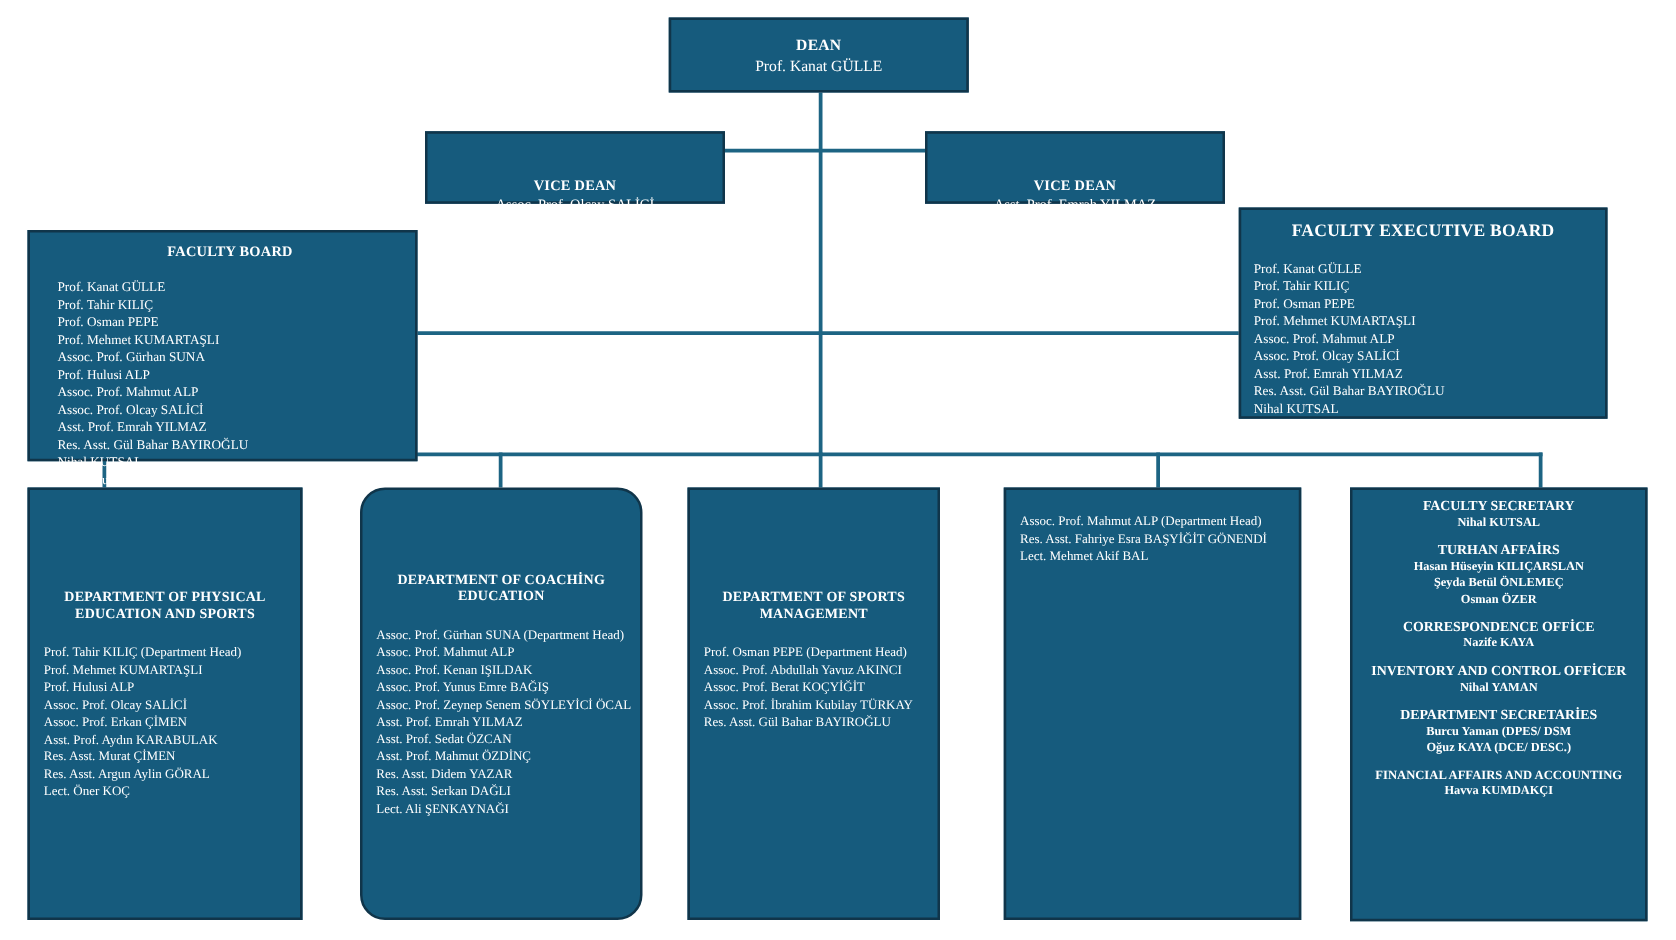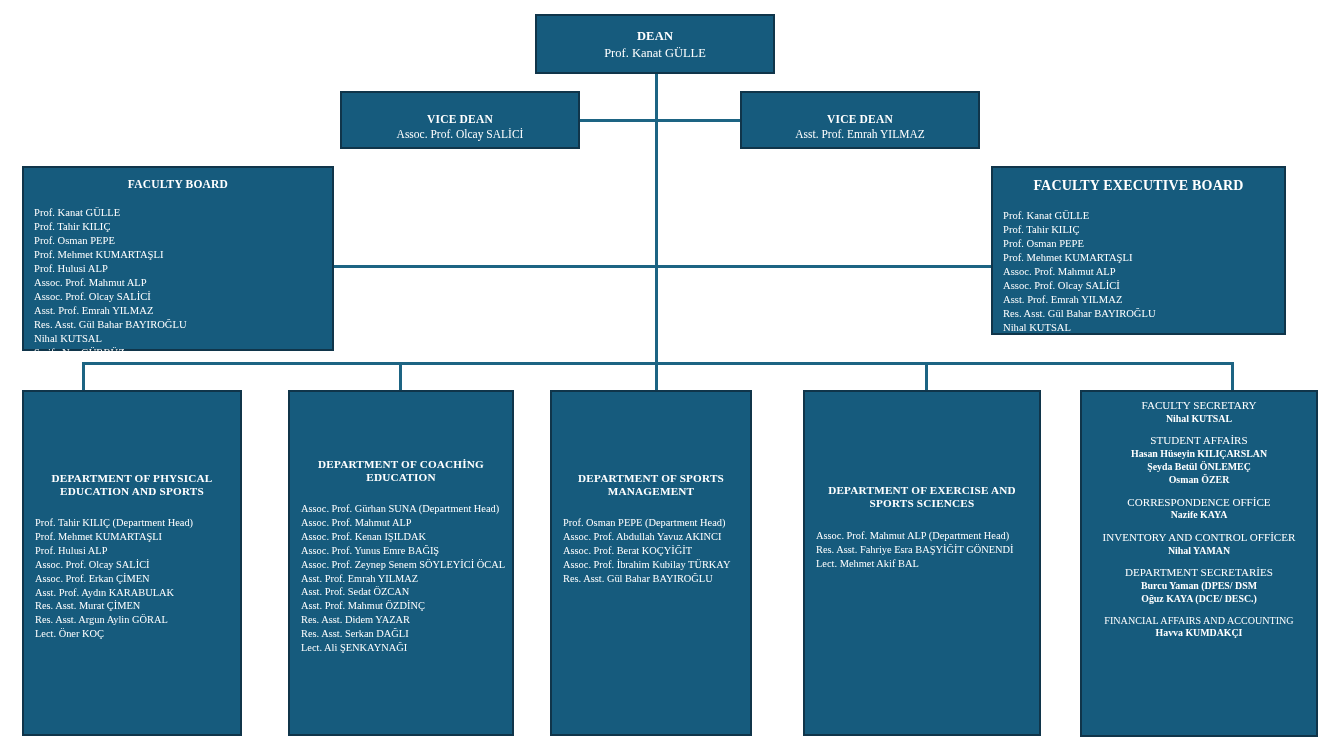--- a/index.html
+++ b/index.html
@@ -47,48 +47,48 @@
   }
 
   
   #box-dean {
     left: 535px; top: 14px; width: 240px; height: 60px;
     padding-top: 13px;
   }
   #box-dean .title { font-size: 12.5px; }
   #box-dean .sub   { font-size: 12.5px; margin-top: 2px; }
 
-  .vicedean { height: 58px; padding-top: 20px; }
+  .vicedean { height: 58px; padding-top: 36px; margin-top: 14px; }
   #box-vicedean-1 { left: 340px; top: 91px; width: 240px; }
   #box-vicedean-2 { left: 740px; top: 91px; width: 240px; }
   .vicedean .title { font-size: 11.5px; }
   .vicedean .sub   { font-size: 11.5px; margin-top: 1px; }
 
   
   #box-faculty-board {
-    left: 22px; top: 166px; width: 312px; height: 185px;
-    padding: 10px 0 0 0;
+    left: 22px; top: 184px; width: 312px; height: 185px;
+    padding: 10px 0 0 12px;
   }
   #box-faculty-board .title { font-size: 11.5px; }
   #box-faculty-board ul.names { margin: 14px 0 0 10px; font-size: 10.6px; }
 
   #box-exec-board {
     left: 991px; top: 166px; width: 295px; height: 169px;
     padding: 10px 0 0 0;
   }
   #box-exec-board .title { font-size: 14px; }
   #box-exec-board ul.names { margin: 14px 0 0 10px; font-size: 10.6px; }
 
   
   .dept {
     top: 390px;
     height: 346px;
   }
   #box-dept-pes  { left: 22px;  width: 220px; }
-  #box-dept-ce   { left: 288px; width: 226px; }
+  #box-dept-ce   { left: 288px; width: 226px; border-radius: 20px; }
   #box-dept-sm   { left: 550px; width: 202px; }
   #box-dept-esc  { left: 803px; width: 238px; }
 
   .dept .title { font-size: 11.2px; }
   .dept ul.names { font-size: 10.4px; margin-left: 11px; }
 
   #box-dept-pes  .title { padding-top: 80px; }
   #box-dept-pes  ul.names { margin-top: 18px; }
   #box-dept-ce   .title { padding-top: 66px; }
   #box-dept-ce   ul.names { margin-top: 18px; }
@@ -99,21 +99,21 @@
 
   
   #box-secretary {
     left: 1080px; top: 390px; width: 238px; height: 347px;
     padding: 4px 0 0 0;
     text-align: center;
   }
   .sec-group { margin-top: 9px; }
   .sec-group:first-child { margin-top: 3px; }
   .sec-group .sec-title {
-    font-weight: normal;
+    font-weight: bold;
     font-size: 11.1px;
     line-height: 1.22;
   }
   .sec-group .sec-title.small { font-size: 10.1px; }
   .sec-group .sec-person {
     font-weight: bold;
     font-size: 9.9px;
     line-height: 1.3;
   }
 
@@ -159,20 +159,21 @@
     <div class="sub">Asst. Prof. Emrah YILMAZ</div>
   </div>
 
   <div class="box" id="box-faculty-board">
     <div class="title">FACULTY BOARD</div>
     <ul class="names">
         <li>Prof. Kanat GÜLLE</li>
         <li>Prof. Tahir KILIÇ</li>
         <li>Prof. Osman PEPE</li>
         <li>Prof. Mehmet KUMARTAŞLI</li>
+        <li>Assoc. Prof. Gürhan SUNA</li>
         <li>Prof. Hulusi ALP</li>
         <li>Assoc. Prof. Mahmut ALP</li>
         <li>Assoc. Prof. Olcay SALİCİ</li>
         <li>Asst. Prof. Emrah YILMAZ</li>
         <li>Res. Asst. Gül Bahar BAYIROĞLU</li>
         <li>Nihal KUTSAL</li>
         <li>Şerife Nur GÜRBÜZ</li>
       </ul>
   </div>
 
@@ -229,36 +230,35 @@
     <ul class="names">
         <li>Prof. Osman PEPE (Department Head)</li>
         <li>Assoc. Prof. Abdullah Yavuz AKINCI</li>
         <li>Assoc. Prof. Berat KOÇYİĞİT</li>
         <li>Assoc. Prof. İbrahim Kubilay TÜRKAY</li>
         <li>Res. Asst. Gül Bahar BAYIROĞLU</li>
       </ul>
   </div>
 
   <div class="box dept" id="box-dept-esc">
-    <div class="title">DEPARTMENT OF EXERCISE AND SPORTS SCIENCES</div>
     <ul class="names">
         <li>Assoc. Prof. Mahmut ALP (Department Head)</li>
         <li>Res. Asst. Fahriye Esra BAŞYİĞİT GÖNENDİ</li>
         <li>Lect. Mehmet Akif BAL</li>
       </ul>
   </div>
 
   <div class="box" id="box-secretary">
     <div id="secretary-groups">
         <div class="sec-group">
           <div class="sec-title">FACULTY SECRETARY</div>
           <div class="sec-person">Nihal KUTSAL</div>
         </div>
         <div class="sec-group">
-          <div class="sec-title">STUDENT AFFAİRS</div>
+          <div class="sec-title">TURHAN AFFAİRS</div>
           <div class="sec-person">Hasan Hüseyin KILIÇARSLAN</div>
           <div class="sec-person">Şeyda Betül ÖNLEMEÇ</div>
           <div class="sec-person">Osman ÖZER</div>
         </div>
         <div class="sec-group">
           <div class="sec-title">CORRESPONDENCE OFFİCE</div>
           <div class="sec-person">Nazife KAYA</div>
         </div>
         <div class="sec-group">
           <div class="sec-title">INVENTORY AND CONTROL OFFİCER</div>

